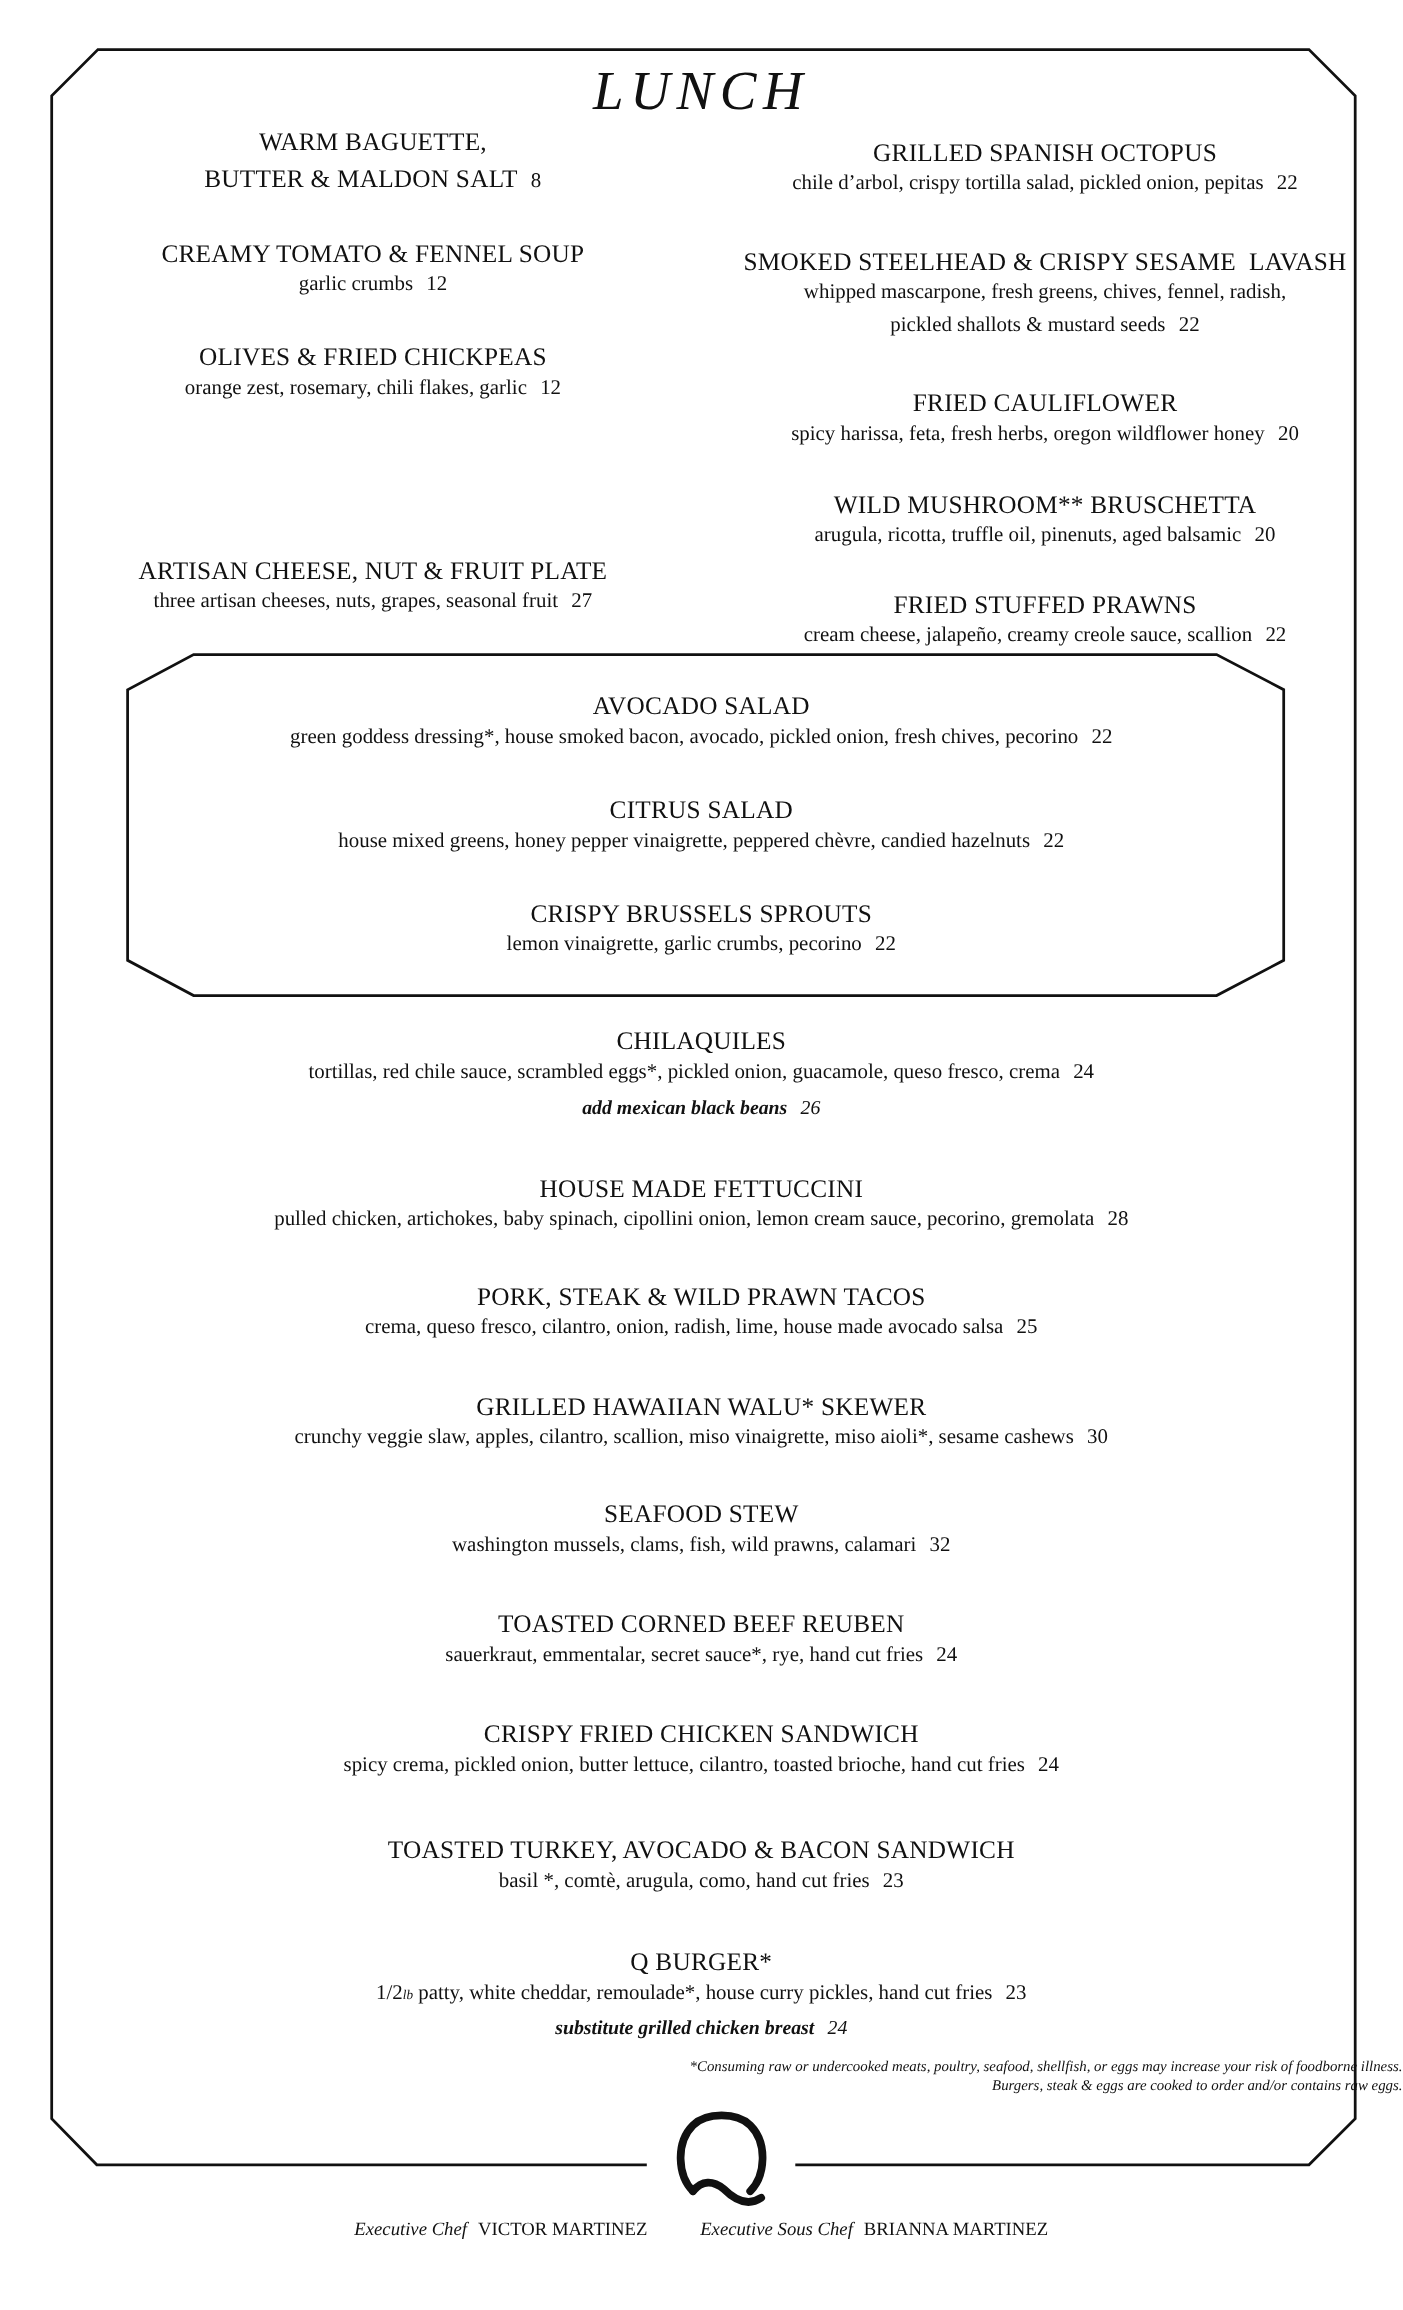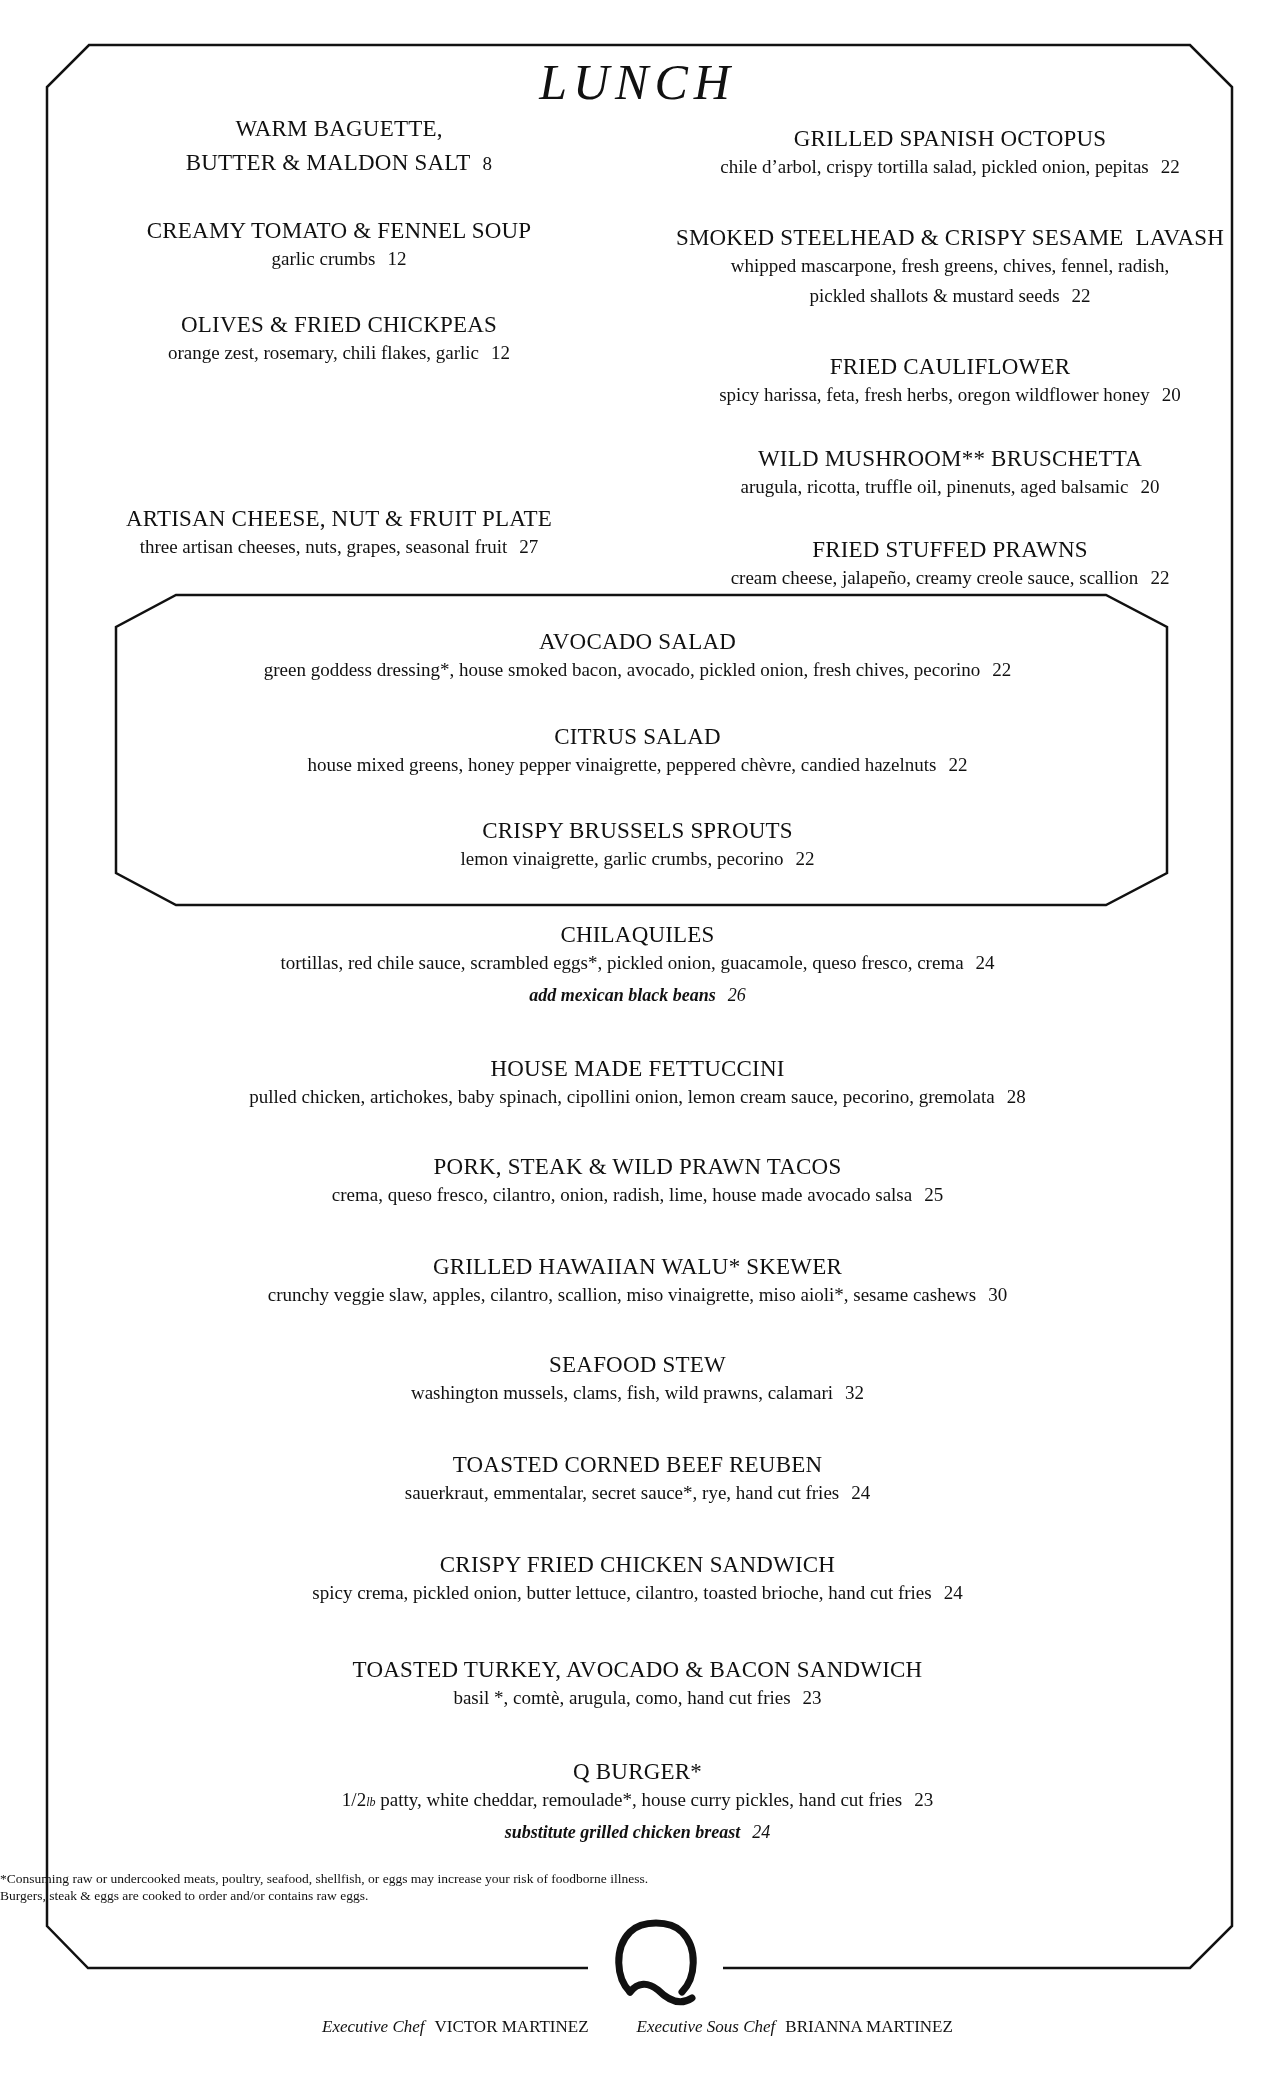--- a/index.html
+++ b/index.html
@@ -12,22 +12,22 @@
   .left-col { left: 58px; width: 562px; }
   .right-col { left: 655px; width: 590px; margin-top: 20px; }
   .center-col { left: 60px; width: 1155px; }
   .item { position: absolute; left: 0; right: 0; text-align: center; }
   .name { font-size: 23px; line-height: 26px; letter-spacing: 0.2px; white-space: nowrap; }
   .desc { font-size: 19px; line-height: 30px; white-space: nowrap; }
   .price { margin-left: 12px; }
   .addon { font-size: 18px; font-style: italic; font-weight: bold; line-height: 26px; white-space: nowrap; }
   .addon .price { font-weight: normal; }
   .lb { font-style: italic; font-size: 12px; }
-  .disclaimer { position: absolute; left: 0; width: 1275px; text-align: left; top: 1870px;
-                font-size: 13.5px; line-height: 17px; }
+  .disclaimer { position: absolute; left: 0; width: 1275px; text-align: right; top: 1870px;
+                font-style: italic; font-size: 13.5px; line-height: 17px; }
   .disclaimer div { white-space: nowrap; }
   .chefs { position: absolute; left: 0; width: 1275px; top: 2016px; text-align: center; font-size: 17px; line-height: 22px; white-space: nowrap; }
   .chefs .role { font-style: italic; margin-right: 10px; }
   .chefs .gap { display: inline-block; width: 48px; }
   .logo { position: absolute; left: 608px; top: 1918px; width: 96px; height: 96px; }
 </style>
 </head>
 <body>
 
 <svg id="frame" viewBox="0 0 1275 2100" xmlns="http://www.w3.org/2000/svg">
@@ -92,21 +92,21 @@
   <div class="item" style="top:724px;">
     <div class="name">CITRUS SALAD</div>
     <div class="desc"><span>house mixed greens, honey pepper vinaigrette, peppered chèvre, candied hazelnuts</span><span class="price">22</span></div>
   </div>
   <div class="item" style="top:818px;">
     <div class="name">CRISPY BRUSSELS SPROUTS</div>
     <div class="desc"><span>lemon vinaigrette, garlic crumbs, pecorino</span><span class="price">22</span></div>
   </div>
 </div>
 
-<div class="col center-col" style="top:0;height:1870px;">
+<div class="col center-col" style="top:12px;height:1870px;">
   <div class="item" style="top:922px;">
     <div class="name">CHILAQUILES</div>
     <div class="desc"><span>tortillas, red chile sauce, scrambled eggs*, pickled onion, guacamole, queso fresco, crema</span><span class="price">24</span></div>
     <div class="addon" style="margin-top:4px;"><span>add mexican black beans</span><span class="price">26</span></div>
   </div>
   <div class="item" style="top:1056px;">
     <div class="name">HOUSE MADE FETTUCCINI</div>
     <div class="desc"><span>pulled chicken, artichokes, baby spinach, cipollini onion, lemon cream sauce, pecorino, gremolata</span><span class="price">28</span></div>
   </div>
   <div class="item" style="top:1154px;">

